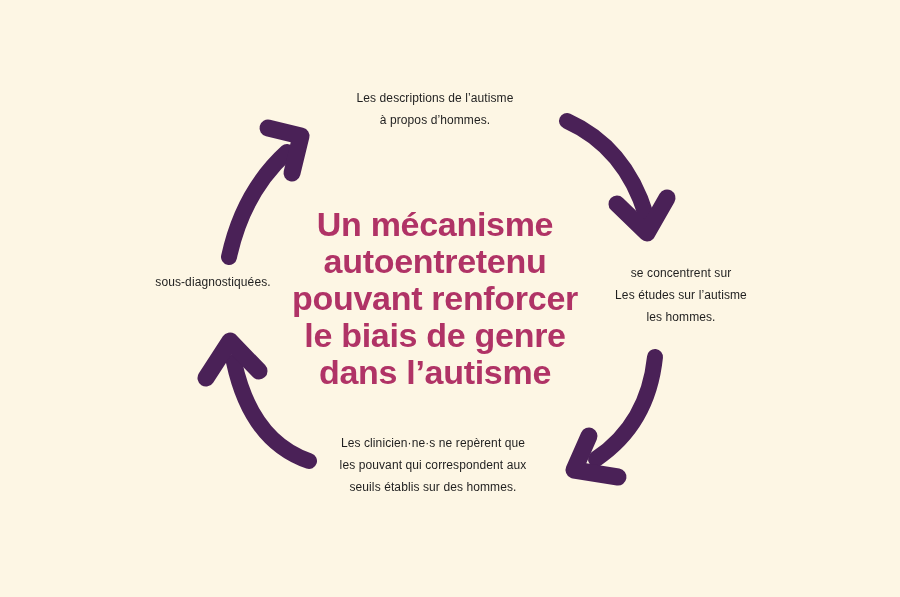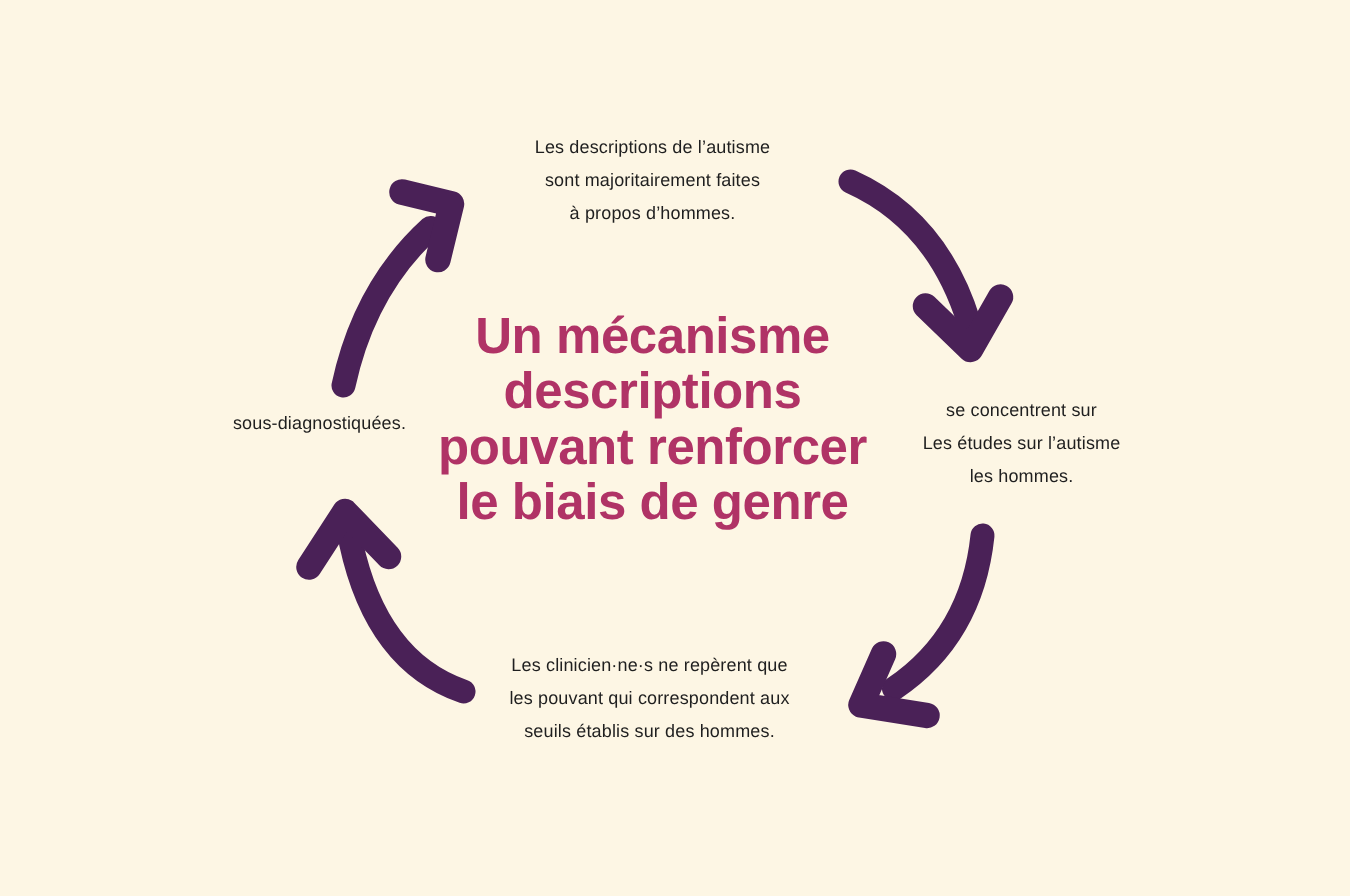--- a/index.html
+++ b/index.html
@@ -71,28 +71,28 @@
 
       <g>
         <path d="M 309 461 Q 251 441 234 362" stroke-width="16"></path>
         <path d="M 206 378 L 230 341 L 259 371" stroke-width="17"></path>
       </g>
     </g>
   </svg>
 
   <div class="center-title">
     <div>Un mécanisme</div>
-    <div>descriptions</div>
+    <div>autoentretenu</div>
     <div>pouvant renforcer</div>
     <div>le biais de genre</div>
+    <div>dans l’autisme</div>
   </div>
 
   <div class="step step-top">
     <div>Les descriptions de l’autisme</div>
-    <div>sont majoritairement faites</div>
     <div>à propos d’hommes.</div>
   </div>
 
   <div class="step step-right">
     <div>se concentrent sur</div>
     <div>Les études sur l’autisme</div>
     <div>les hommes.</div>
   </div>
 
   <div class="step step-bottom">

